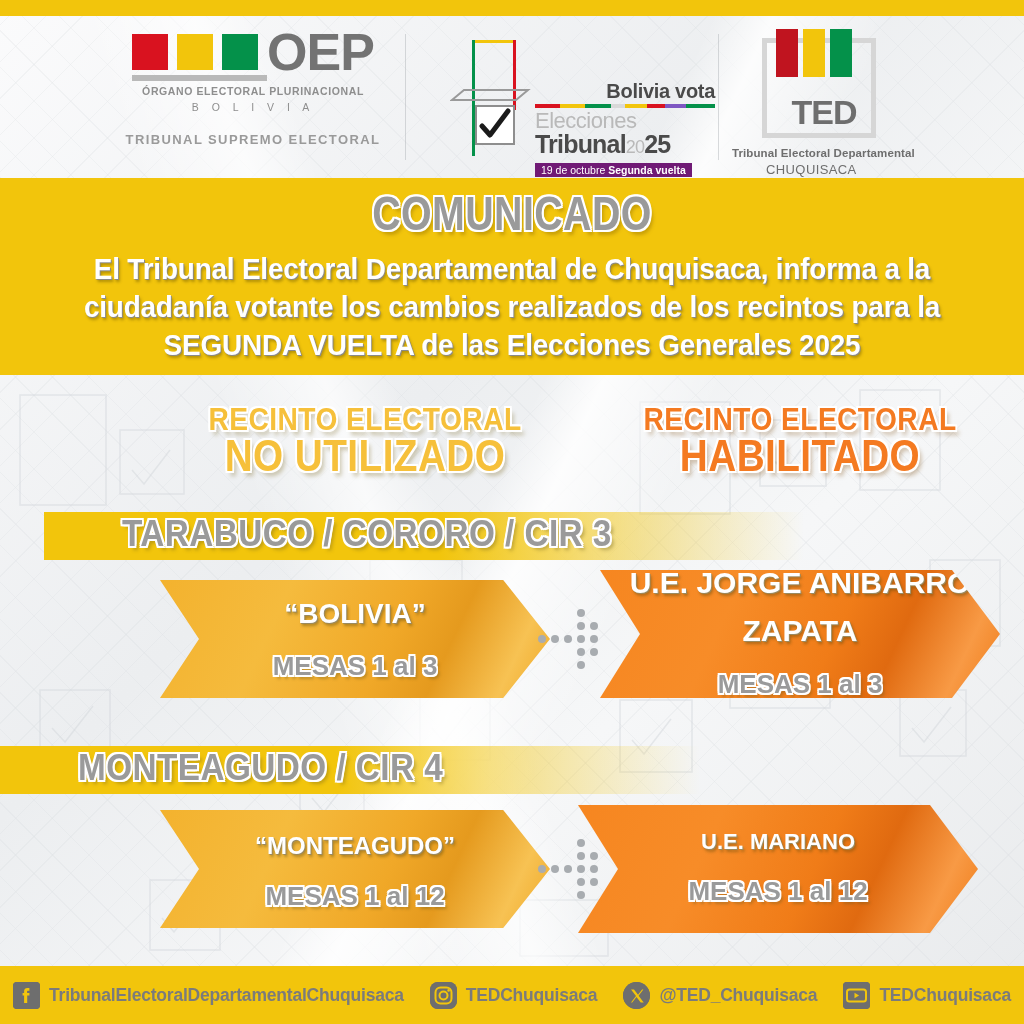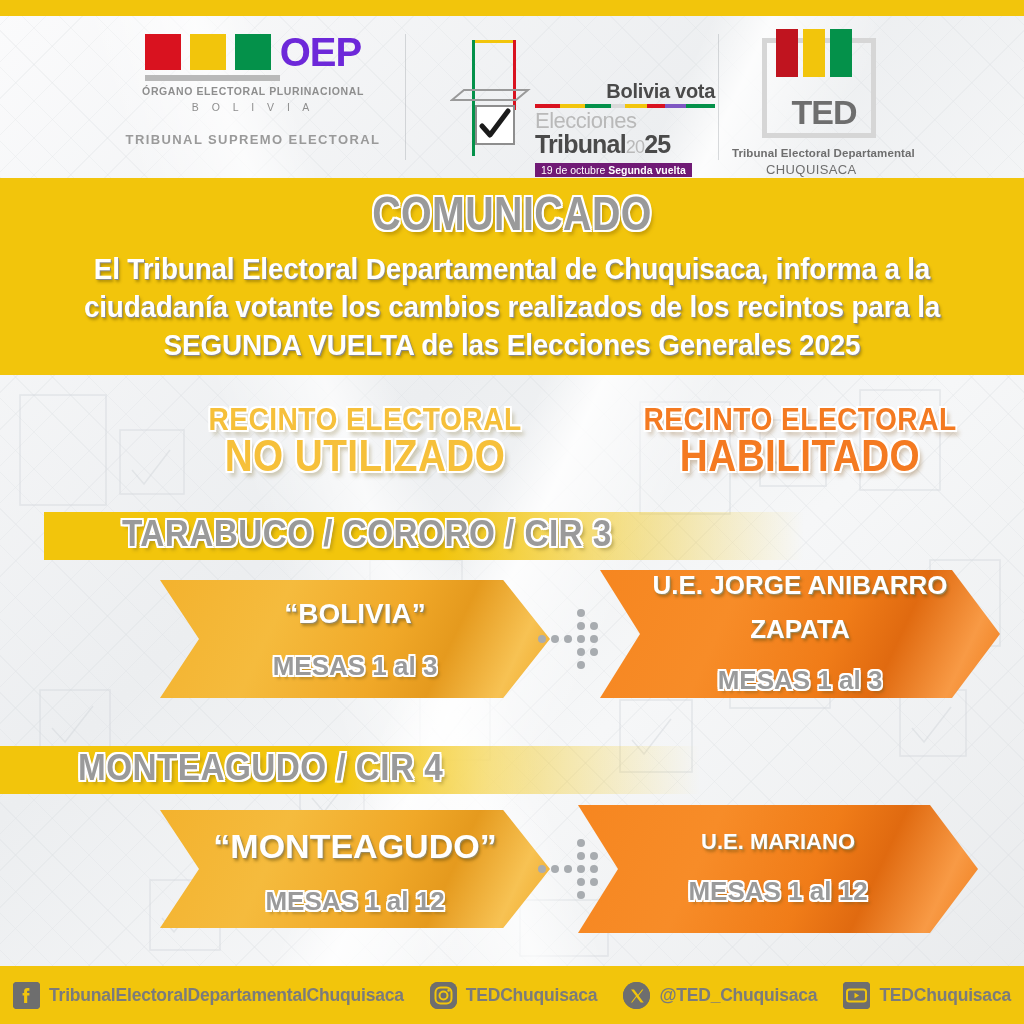--- a/index.html
+++ b/index.html
@@ -36,21 +36,21 @@
   .hdr-sep.s1{left:405px;}
   .hdr-sep.s2{left:718px;}
 
   
   .oep{position:absolute;left:108px;top:18px;width:290px;text-align:center;}
   .oep-row{display:flex;align-items:flex-start;justify-content:center;gap:0;}
   .oep-sq{width:36px;height:36px;margin-right:9px;}
   .oep-sq.red{background:#d9121f;}
   .oep-sq.yel{background:#f2c50c;}
   .oep-sq.grn{background:#04914a;margin-right:4px;}
-  .oep-word{font-weight:bold;font-size:40px;line-height:36px;color:#6d28d9;letter-spacing:-1px;
+  .oep-word{font-weight:bold;font-size:52px;line-height:36px;color:#737373;letter-spacing:-1px;
     font-family:"Liberation Sans",sans-serif;}
   .oep-bar{width:135px;height:6px;background:#b9b9b9;margin:5px 0 4px 0;}
   .oep-sub{font-size:10.5px;font-weight:bold;color:#8e8e8e;letter-spacing:.6px;}
   .oep-bol{font-size:10.5px;font-weight:normal;color:#8e8e8e;letter-spacing:5px;margin-top:4px;}
   .oep-tse{font-size:13px;font-weight:bold;color:#9a9a9a;letter-spacing:1.4px;margin-top:19px;}
 
   
   .bv{position:absolute;left:440px;top:20px;width:270px;height:140px;}
   .bv-urn{position:absolute;left:10px;top:2px;width:95px;height:120px;}
   .bv-txt{position:absolute;left:95px;top:44px;width:180px;}
@@ -281,35 +281,35 @@
       <i style="left:52px;top:25px;"></i>
     <i style="left:39px;top:12px;"></i>
       <i style="left:39px;top:38px;"></i>
     <i style="left:39px;top:-1px;"></i>
       <i style="left:39px;top:51px;"></i>
     <i style="left:52px;top:12px;"></i>
       <i style="left:52px;top:38px;"></i>
   </div>
 
   <div class="arrow right" style="left:600px;top:570px;width:400px;height:128px;">
-    <div class="name" style="font-size:26px;">
+    <div class="name" style="font-size:30px;">
       <div>U.E. JORGE ANIBARRO</div>
       <div style="margin-top:18px;">ZAPATA</div>
     </div>
     <div class="mesas" style="font-size:26px;">MESAS 1 al 3</div>
   </div>
 
   <div class="secband" style="top:746px;width:700px;
       background:linear-gradient(90deg,#f2c50c 0%,#f2c50c 48%,rgba(242,197,12,.5) 70%,rgba(242,197,12,0) 100%);">
     <span class="lbl">MONTEAGUDO / CIR 4</span>
   </div>
 
   <div class="arrow left" style="left:160px;top:810px;width:390px;height:118px;">
     <div class="name" style="font-size:26px;">
-      <div style="font-size:34px;margin-top:8px;">“MONTEAGUDO”</div>
+      <div style="font-size:24px;margin-top:8px;">“MONTEAGUDO”</div>
     </div>
     <div class="mesas" style="font-size:26px;">MESAS 1 al 12</div>
   </div>
 
   <div class="dots" style="left:538px;top:840px;">
     <i style="left:0px;top:25px;"></i>
       <i style="left:13px;top:25px;"></i>
       <i style="left:26px;top:25px;"></i>
     <i style="left:39px;top:25px;"></i>
       <i style="left:52px;top:25px;"></i>

